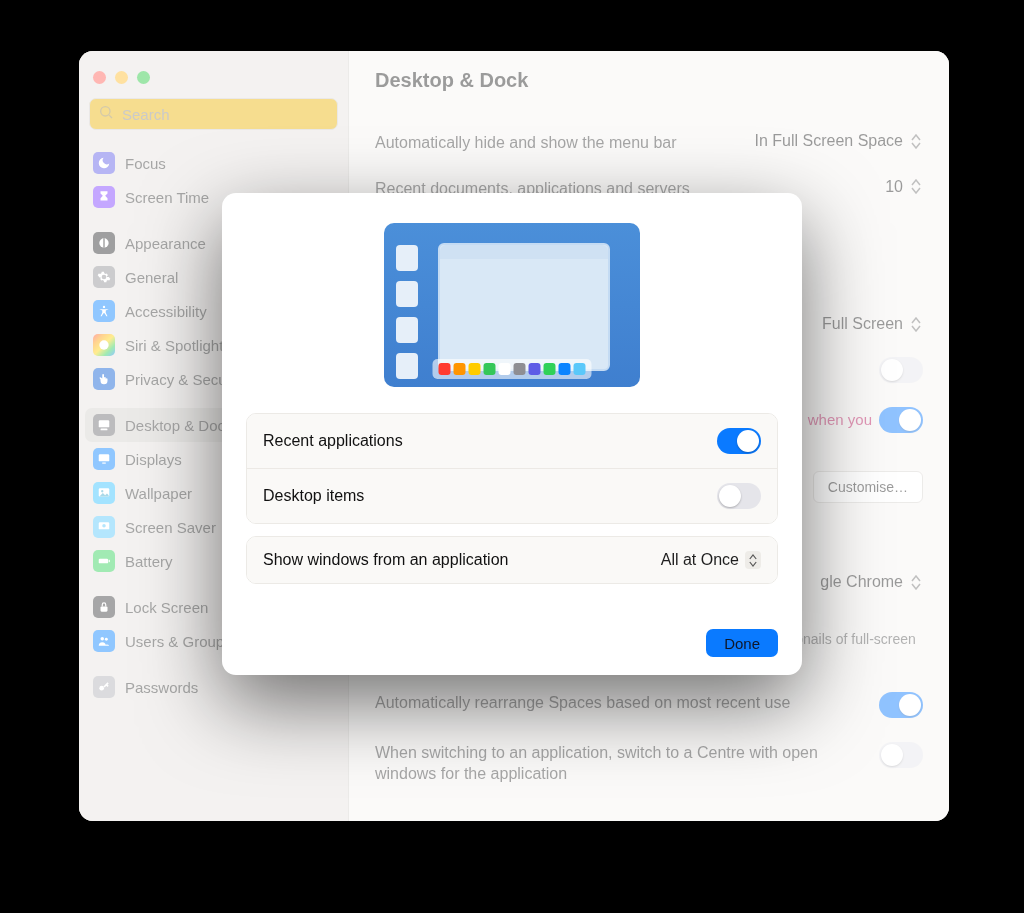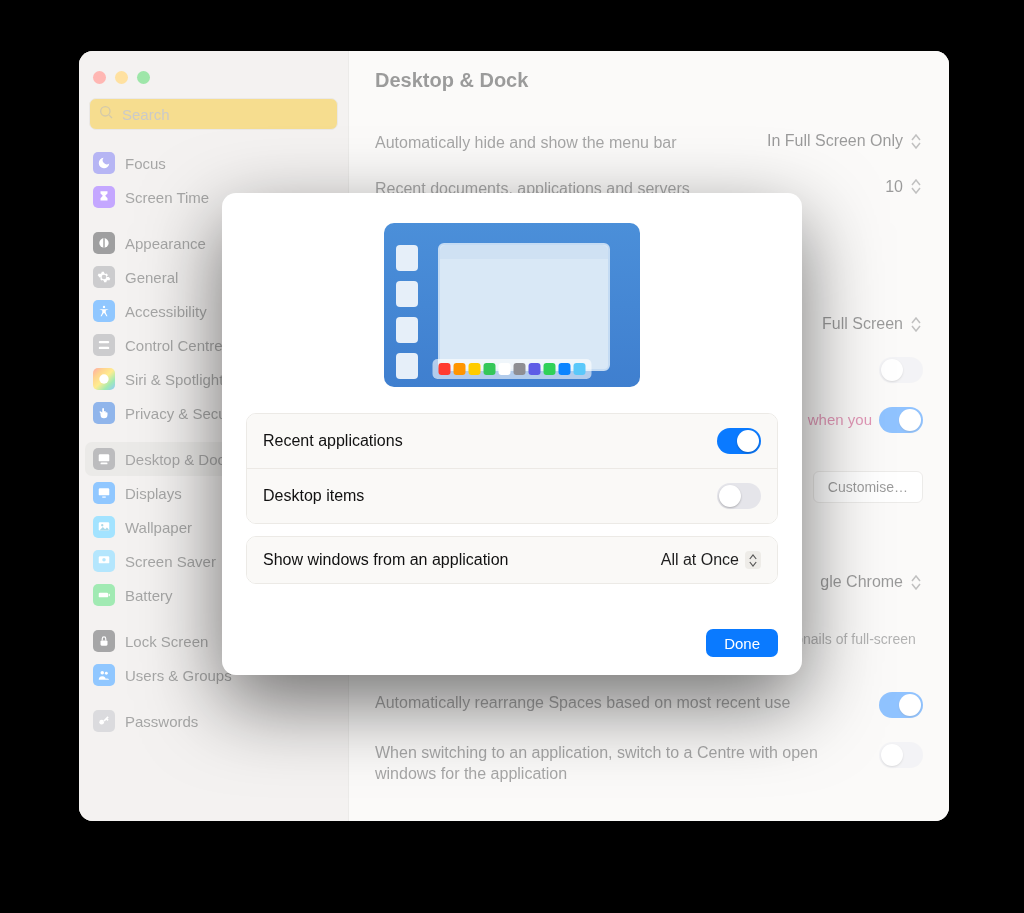--- a/index.html
+++ b/index.html
@@ -221,21 +221,21 @@
   }
   .sheet .row + .row { border-top: 1px solid #ece9e5; }
   .sheet .row .lab { font-size: 16px; color: #111; }
   .sheet .list2 { margin: 12px 24px 0; border-radius: 10px; overflow: hidden; border: 1px solid #eceae6; }
   .sheet .footer {
     margin-top: auto; display: flex; justify-content: flex-end; padding: 16px 24px 18px;
   }
   .btn-primary {
     display: inline-flex; align-items: center; justify-content: center;
     height: 28px; padding: 0 18px; border-radius: 7px; font-size: 15px; font-weight: 500;
-    background: var(--accent-blue); color: #ffffff; border: none;
+    background: var(--accent-blue); color: #0f172a; border: none;
   }
   .chev-box {
     width: 16px; height: 18px; border-radius: 4px; background: #eeece8; display:flex; flex-direction:column; align-items:center; justify-content:center; gap:1px;
   }
   .chev-box svg { width: 8px; height: 6px; opacity:.8; }
   .placeholder-row { height: 46px; }
   .spacer-row { height: 14px; }
 </style>
 </head>
 <body>
@@ -294,29 +294,20 @@
         <div class="side-item">
           <span class="side-ic ic-blue">
             <svg viewBox="0 0 24 24" fill="#fff">
               <circle cx="12" cy="5" r="2"></circle>
               <path d="M4 9h16l-5 2v4l3 6h-2l-3-5h-2l-3 5H6l3-6v-4z"></path>
             </svg>
           </span>
           <span>Accessibility</span>
         </div>
         <div class="side-item">
-          <span class="side-ic ic-gray">
-            <svg viewBox="0 0 24 24" fill="#fff">
-              <rect x="3" y="5" width="18" height="4" rx="2"></rect>
-              <rect x="3" y="15" width="18" height="4" rx="2"></rect>
-            </svg>
-          </span>
-          <span>Control Centre</span>
-        </div>
-        <div class="side-item">
           <span class="side-ic ic-multi">
             <svg viewBox="0 0 24 24" fill="#fff">
               <circle cx="12" cy="12" r="8"></circle>
             </svg>
           </span>
           <span>Siri &amp; Spotlight</span>
         </div>
         <div class="side-item">
           <span class="side-ic ic-hand">
             <svg viewBox="0 0 24 24" fill="#fff">
@@ -405,21 +396,21 @@
       </div>
   </div>
 
   <div class="content">
     <h1>Desktop &amp; Dock</h1>
 
     <div class="settings-block">
       <div class="setting-row">
         <div class="label">Automatically hide and show the menu bar</div>
         <div class="pop-ctrl">
-          <span>In Full Screen Only</span>
+          <span>In Full Screen Space</span>
           <span class="up-down-chevrons">
             <svg viewBox="0 0 10 7">
                 <path d="M1 6 L5 1 L9 6" fill="none" stroke="#555" stroke-width="1.5"></path>
               </svg>
             <svg viewBox="0 0 10 7">
                 <path d="M1 1 L5 6 L9 1" fill="none" stroke="#555" stroke-width="1.5"></path>
               </svg>
           </span>
         </div>
       </div>

